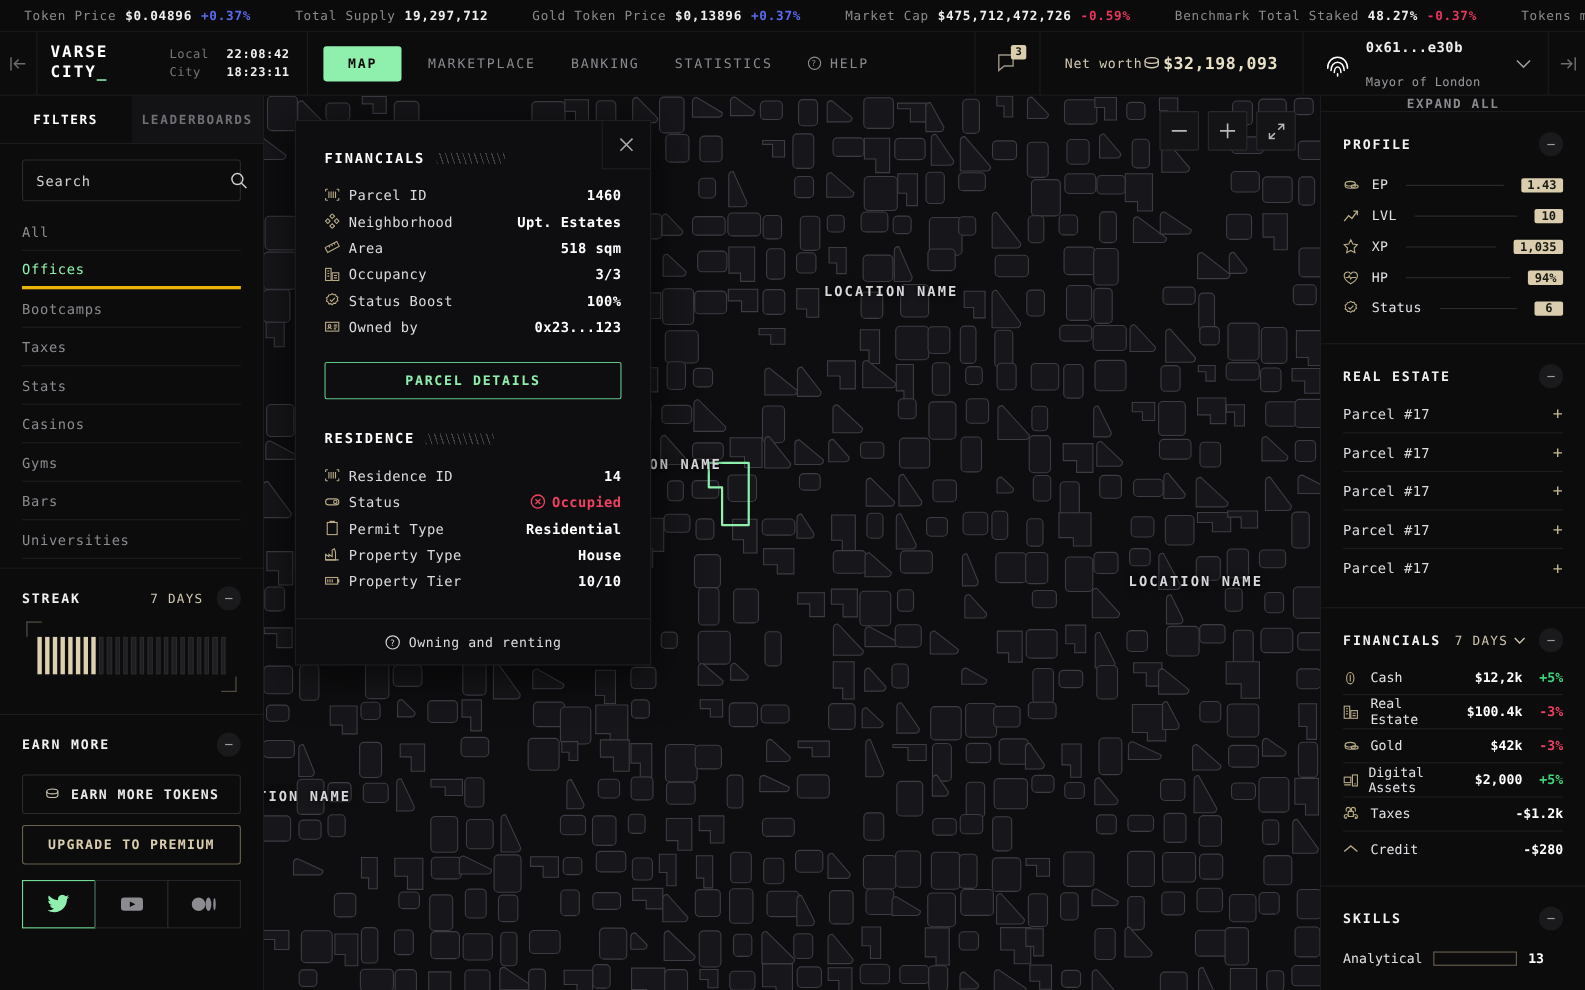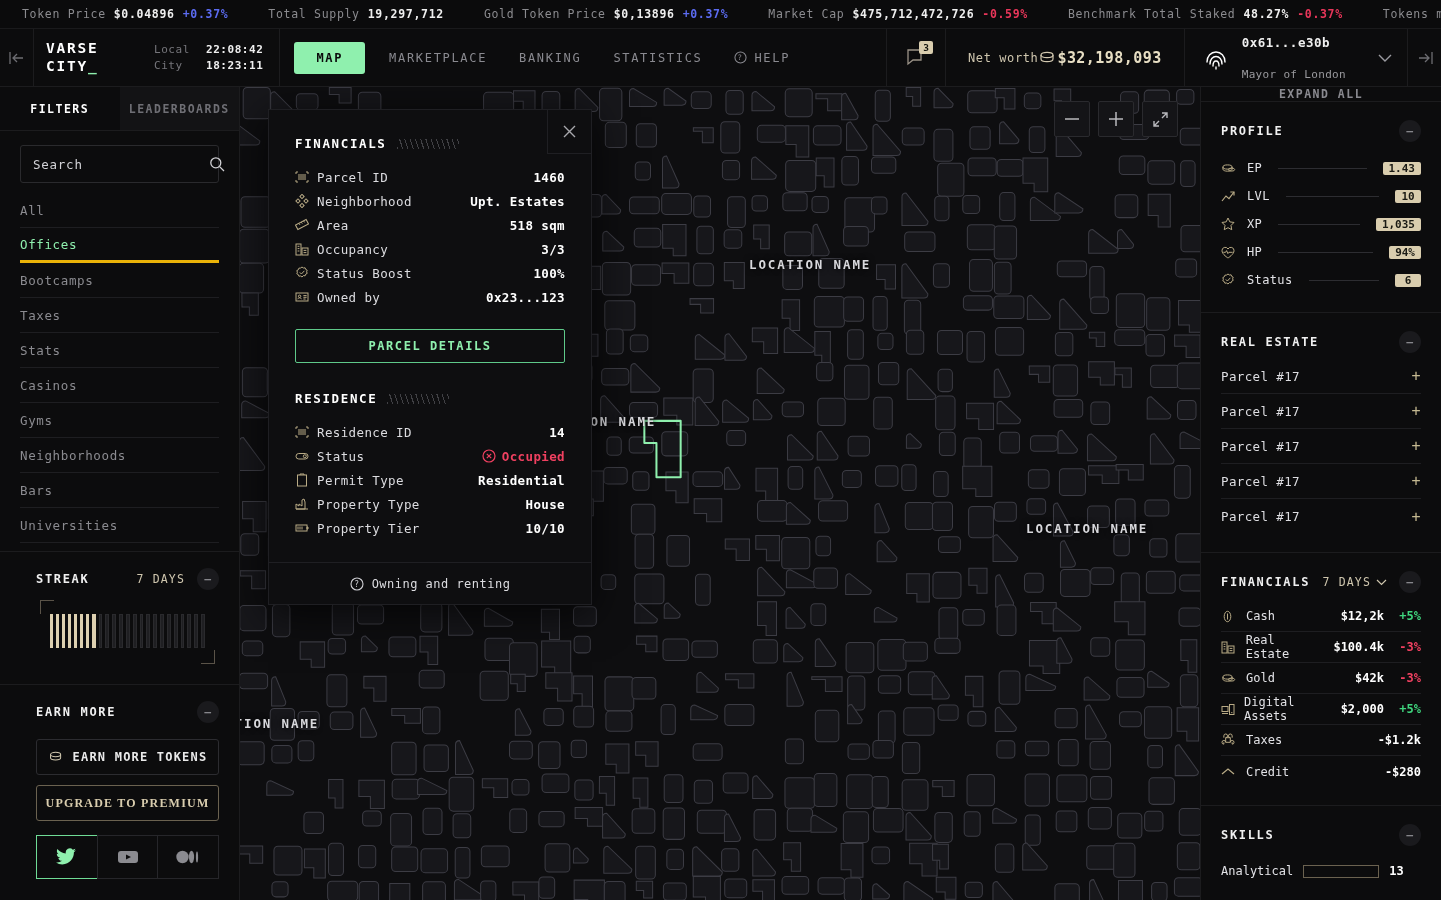--- a/index.html
+++ b/index.html
@@ -120,21 +120,21 @@
   .searchbox input::placeholder { color: #d2d2d6; }
   .filters { padding: 0 20px; }
   .filter-item {
     height: 35px; display: flex; align-items: center;
     font-size: 12.5px; letter-spacing: .05em; color: #8b8b90;
     border-bottom: 1px solid #1e1e21; cursor: pointer;
   }
   .filter-item.active { color: #8ff0ae; font-weight: normal; border-bottom: 3px solid #eab308; }
   .panel-div { height: 1px; background: #1c1c1e; margin-top: 8px; }
 
-  .sect { padding: 16px 20px 0; margin-left: 16px; }
+  .sect { padding: 16px 20px 0; }
   .sect-head { display: flex; align-items: center; justify-content: space-between; }
   .sect-title { font-size: 12px; font-weight: bold; letter-spacing: .14em; color: #f0f0f0; }
   .sect-meta { font-size: 11.5px; color: #cfc6ae; letter-spacing: .1em; margin-left: auto; margin-right: 12px; }
   .collapse-btn {
     width: 22px; height: 22px; border-radius: 50%; background: #1a1a1d;
     display: flex; align-items: center; justify-content: center; cursor: pointer;
     color: #9b9ba0; font-size: 13px; line-height: 1;
   }
   .streak-wrap { position: relative; margin: 16px 0 14px; height: 56px; padding: 0 14px; }
   .streak-bars { display: flex; gap: 3px; align-items: flex-end; height: 42px; padding-top: 8px; }
@@ -143,21 +143,21 @@
   .sbar.off { background: #1f1f22; border: 1px solid #2a2a2d; }
   .brk { position: absolute; width: 14px; height: 14px; }
   .brk.tl { left: 4px; top: -6px; border-left: 1px solid #5a5348; border-top: 1px solid #5a5348; }
   .brk.br { right: 4px; bottom: -2px; border-right: 1px solid #5a5348; border-bottom: 1px solid #5a5348; }
 
   .btn-line {
     height: 36px; margin: 0 0 10px; border: 1px solid #2c2c30; border-radius: 3px;
     display: flex; align-items: center; justify-content: center; gap: 9px;
     font-size: 12px; font-weight: bold; letter-spacing: .1em; color: #eaeaea; cursor: pointer;
   }
-  .btn-line.gold { border-color: #6b6250; color: #d9cdae; font-family: Liberation Serif, serif; }
+  .btn-line.gold { border-color: #6b6250; color: #d9cdae; }
   .socials { display: flex; margin-top: 14px; }
   .soc {
     flex: 1; height: 44px; border: 1px solid #26262a;
     display: flex; align-items: center; justify-content: center; cursor: pointer;
     color: #8b8b90; margin-left: -1px;
   }
   .soc.active { border-color: #6fdc96; color: #8ff0ae; margin-left: 0; }
 
   
   .map { flex: 1; position: relative; background: #0e0e10; overflow: hidden; }
@@ -413,23 +413,20 @@
      <span>Taxes</span>
           </div>
           <div class="filter-item">
      <span>Stats</span>
           </div>
           <div class="filter-item">
      <span>Casinos</span>
           </div>
           <div class="filter-item">
      <span>Gyms</span>
-          </div>
-          <div class="filter-item">
-     <span>Neighborhoods</span>
           </div>
           <div class="filter-item">
      <span>Bars</span>
           </div>
           <div class="filter-item">
      <span>Universities</span>
           </div>
         </div>
       <div class="panel-div"></div>
 

